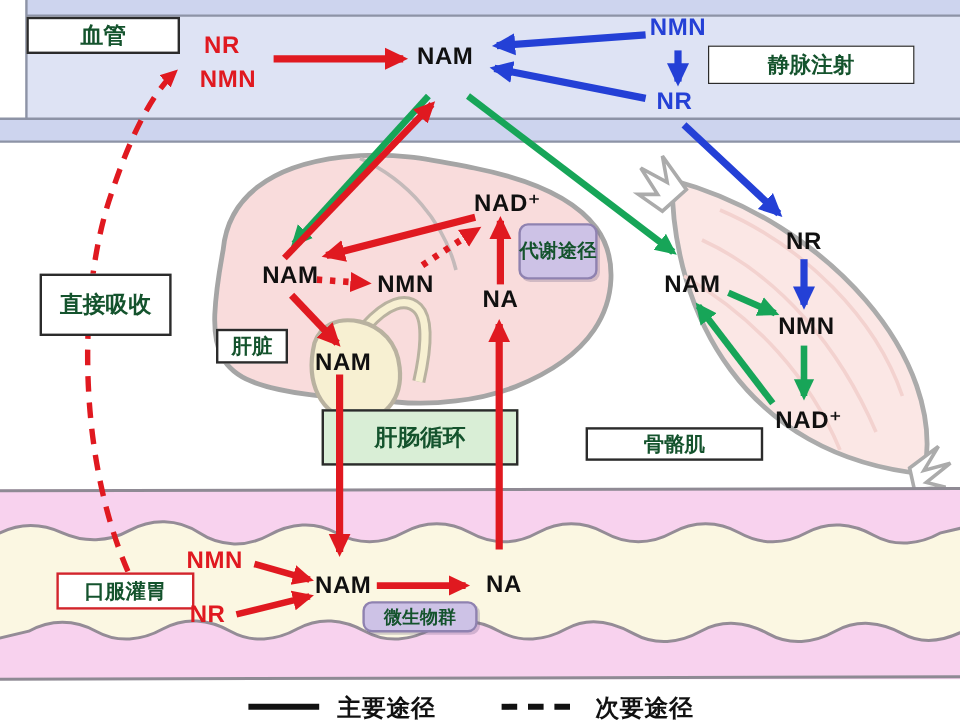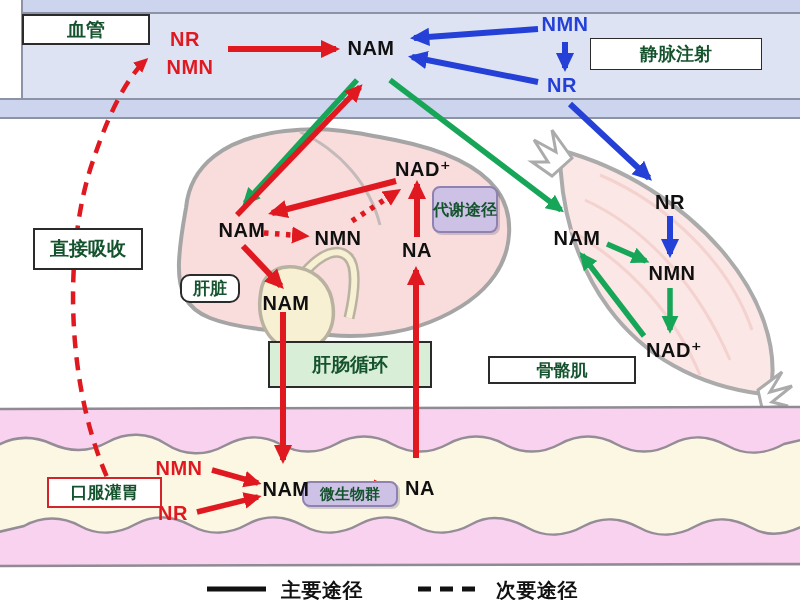--- a/index.html
+++ b/index.html
@@ -130,46 +130,46 @@
   </svg>
 
   <div class="box" style="left:22px;top:14px;width:128px;height:31px;font-size:19px;">
     <span>血管</span>
   </div>
 
   <div class="box" style="left:590px;top:38px;width:172px;height:32px;font-size:18px;border-width:1.5px;justify-content:center;">
     <span>静脉注射</span>
   </div>
 
-  <div class="box" style="left:33px;top:228px;width:110px;height:42px;font-size:19px;">
+  <div class="box" style="left:33px;top:228px;width:110px;height:52px;font-size:19px;">
     <span>直接吸收</span>
   </div>
 
-  <div class="box" style="left:180px;top:274px;width:60px;height:29px;font-size:17px;border-radius:10px;">
+  <div class="box" style="left:180px;top:274px;width:60px;height:29px;font-size:17px;">
     <span>肝脏</span>
   </div>
 
   <div class="box roundbox" style="left:432px;top:186px;width:66px;height:47px;font-size:16px;flex-direction:row;line-height:1.25;">
     <span>代谢</span>
     <span>途径</span>
   </div>
 
   <div class="box greenbox" style="left:268px;top:341px;width:164px;height:47px;font-size:19px;">
     <span>肝肠循环</span>
   </div>
 
   <div class="box" style="left:488px;top:356px;width:148px;height:28px;font-size:17px;">
     <span>骨骼肌</span>
   </div>
 
   <div class="box redborder" style="left:47px;top:477px;width:115px;height:31px;font-size:17px;">
     <span>口服灌胃</span>
   </div>
 
-  <div class="box roundbox" style="left:302px;top:481px;width:96px;height:26px;font-size:15px;">
+  <div class="box roundbox" style="left:302px;top:501px;width:96px;height:26px;font-size:15px;">
     <span>微生物群</span>
   </div>
 
 
   <svg id="top-arrows" width="800" height="600" viewBox="0 0 800 600">
     <defs>
       <marker id="mr2" viewBox="0 0 10 10" refX="7.5" refY="5" markerWidth="3.4" markerHeight="3.4" orient="auto" markerUnits="strokeWidth">
         <path d="M0,0.5 L9.5,5 L0,9.5 Z" fill="#e01920"></path>
       </marker>
     </defs>

